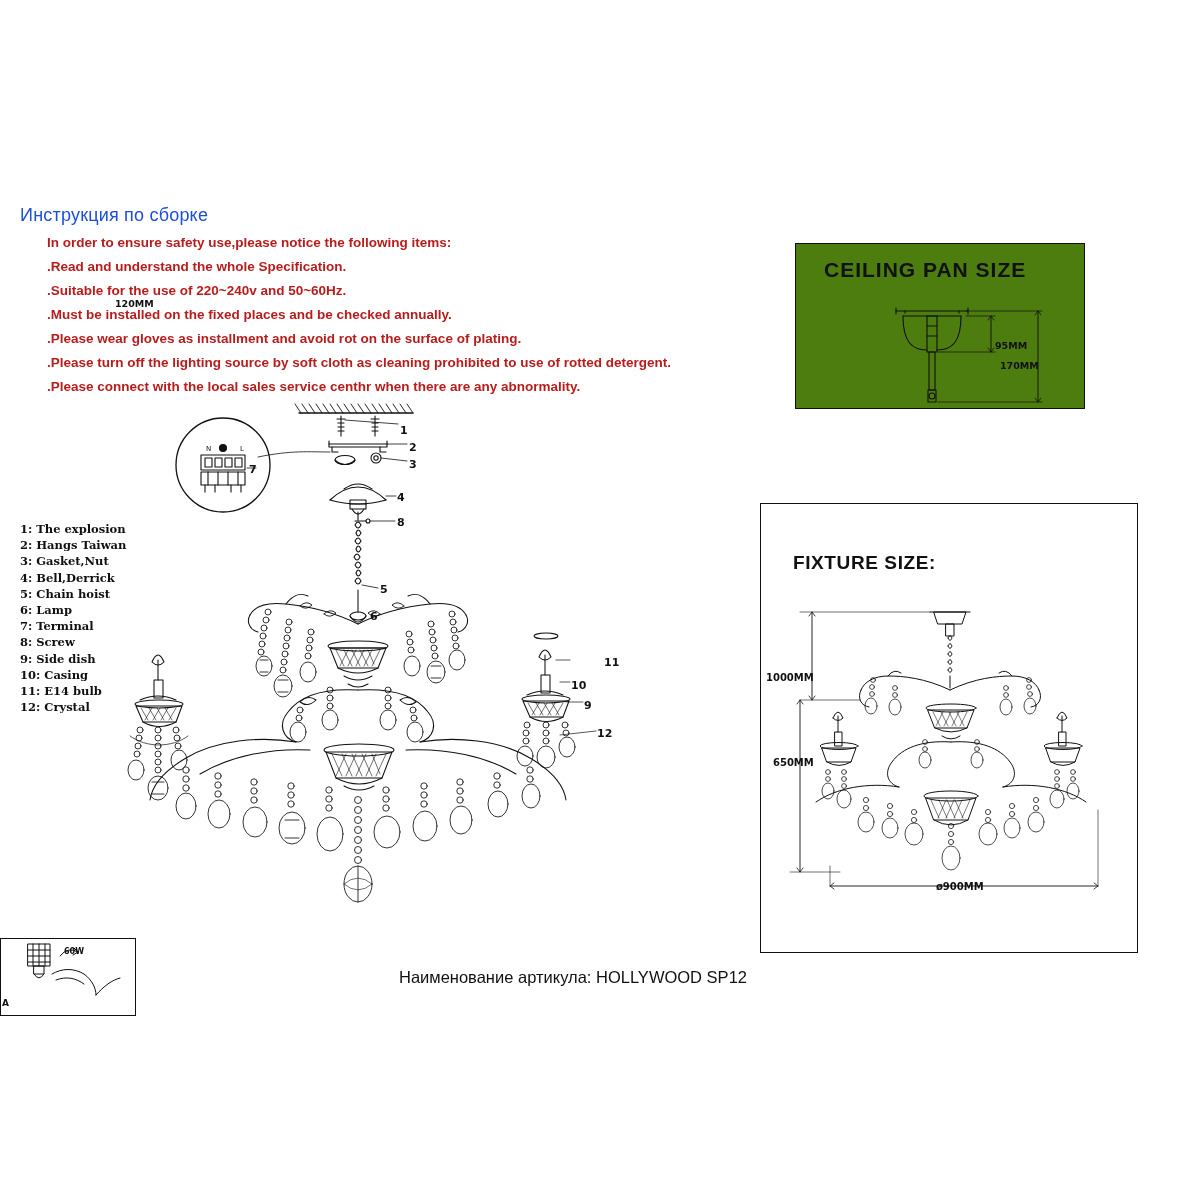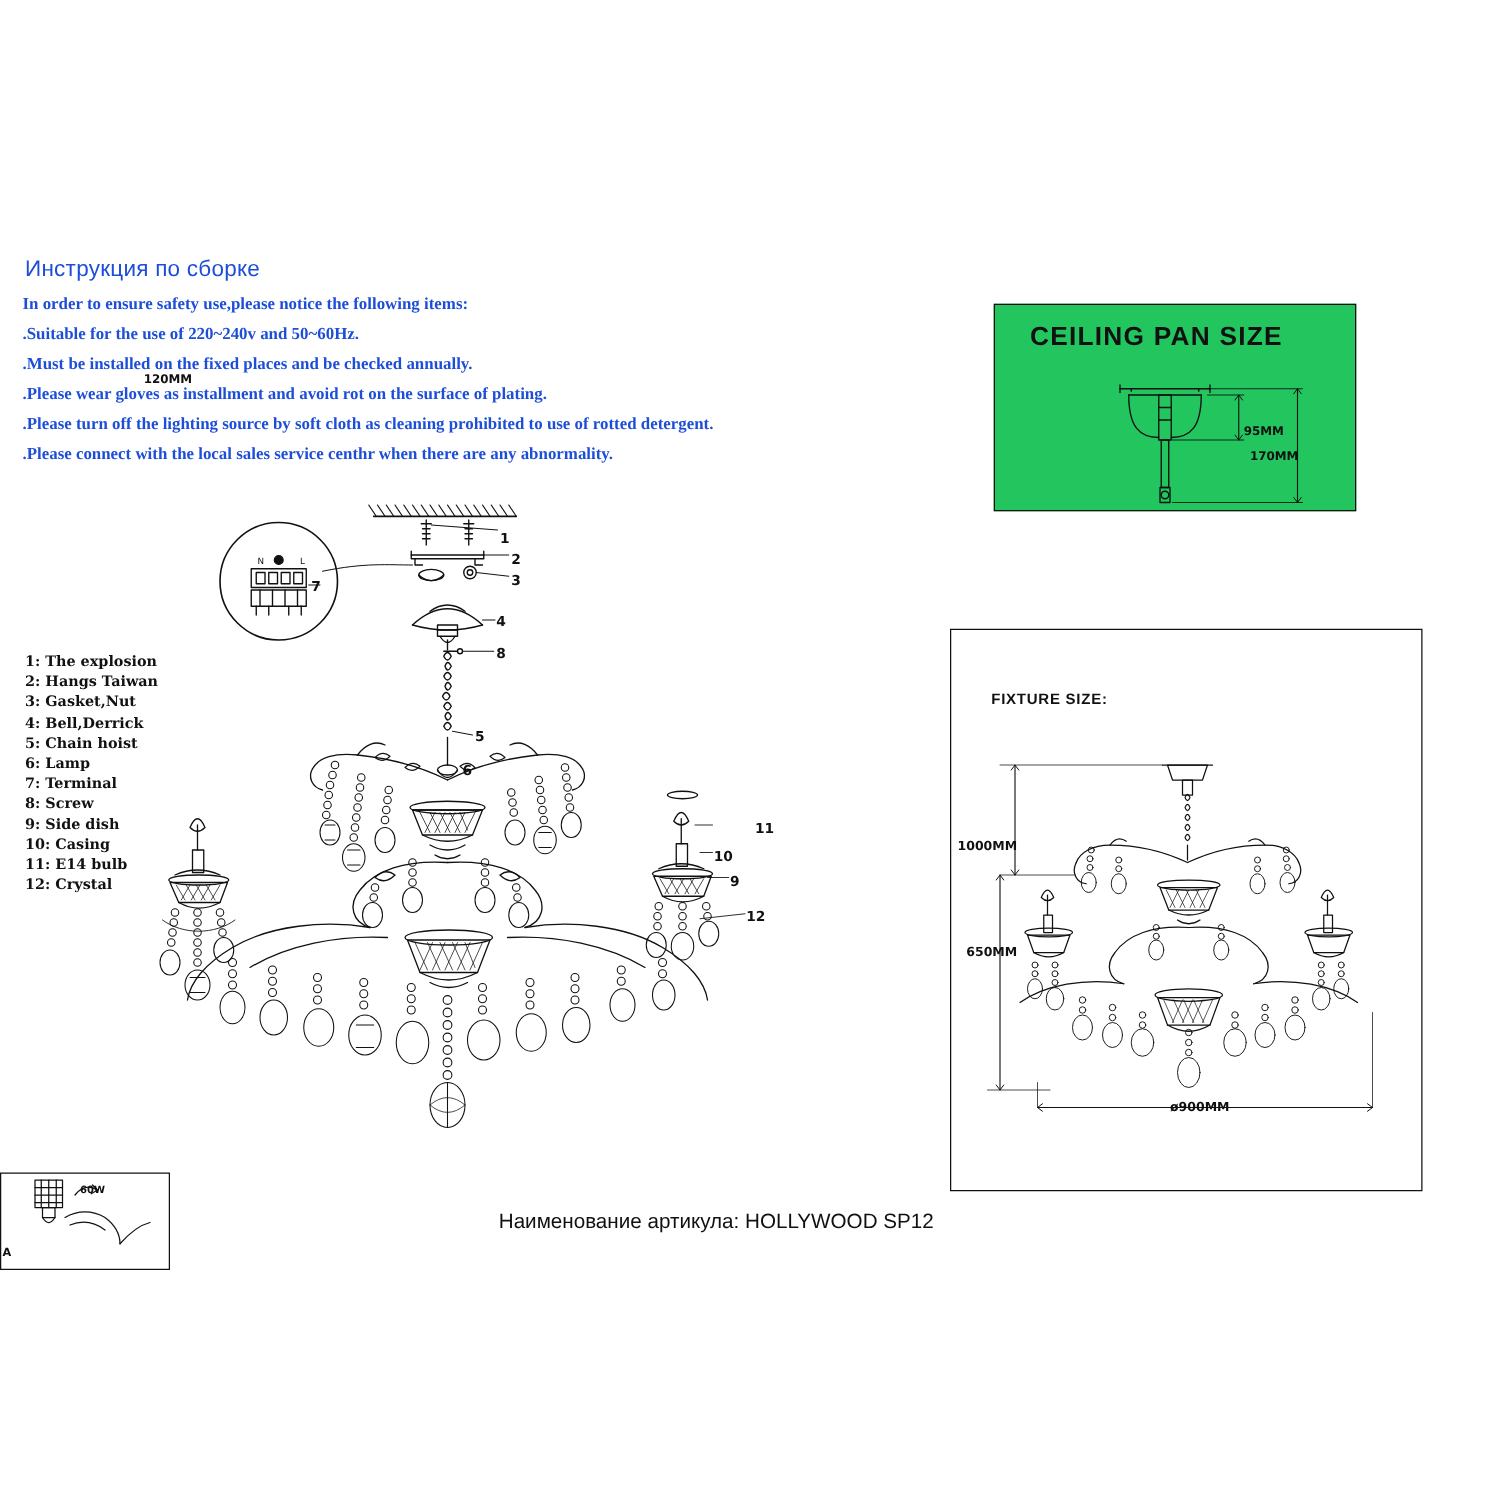--- a/index.html
+++ b/index.html
@@ -16,45 +16,46 @@
   
   .instr-title{
     position:absolute;left:20px;top:205px;
     font-family:"Liberation Sans", sans-serif;
     font-size:18px;letter-spacing:.2px;color:#1d4ed8;
   }
   .instr-lines{
     position:absolute;left:18px;top:231px;width:740px;
   }
   .instr-lines .ln{
-    font-family:Liberation Serif, serif;
+    font-family:Liberation Sans, sans-serif;
     font-weight:bold;
     font-size:13.5px;
     line-height:24px;
-    color:#1d4ed8;
+    color:#b91c1c;
     white-space:nowrap;
+    margin-left:29px;
   }
 
   
   .legend{
     position:absolute;left:20px;top:521px;
   }
   .legend .item{
     font-family:"DejaVu Serif", serif;
     font-weight:bold;
     font-size:11.5px;
     line-height:16.2px;
     color:#111;
     white-space:nowrap;
   }
 
   
   .pan-box{
     position:absolute;left:795px;top:243px;width:288px;height:164px;
-    border:1.6px solid #111;background:#22c55e;
+    border:1.6px solid #111;background:#4d7c0f;
   }
   .pan-title{
     position:absolute;left:28px;top:14px;
     font-family:"Liberation Sans", sans-serif;
     font-weight:bold;font-size:21px;letter-spacing:1px;color:#111;
   }
   .pan-dim-top{
     position:absolute;left:115px;top:298px;
     font-family:"DejaVu Sans", sans-serif;font-size:9.5px;font-weight:bold;color:#111;
   }
@@ -68,21 +69,21 @@
   }
 
   
   .fix-box{
     position:absolute;left:760px;top:503px;width:376px;height:448px;
     border:1.8px solid #111;background:#fff;
   }
   .fix-title{
     position:absolute;left:32px;top:48px;
     font-family:"Liberation Sans", sans-serif;
-    font-weight:bold;font-size:12px;letter-spacing:.6px;color:#111;text-align:center;
+    font-weight:bold;font-size:19px;letter-spacing:.6px;color:#111;text-align:center;
   }
 
   
   .article{
     position:absolute;left:399px;top:968px;
     font-family:"Liberation Sans", sans-serif;
     font-size:16.5px;color:#111;text-align:right;
   }
 
   
@@ -104,20 +105,21 @@
   }
 </style>
 </head>
 <body>
 
 <div class="page">
 
   <div class="instr-title">Инструкция по сборке</div>
   <div class="instr-lines">
     <div class="ln">In order to ensure safety use,please notice the following items:</div>
+    <div class="ln">.Read and understand the whole Specification.</div>
     <div class="ln">.Suitable for the use of 220~240v and 50~60Hz.</div>
     <div class="ln">.Must be installed on the fixed places and be checked annually.</div>
     <div class="ln">.Please wear gloves as installment and avoid rot on the surface of plating.</div>
     <div class="ln">.Please turn off the lighting source by soft cloth as cleaning prohibited to use of rotted detergent.</div>
     <div class="ln">.Please connect with the local sales service centhr when there are any abnormality.</div>
   </div>
 
   <div class="legend">
     <div class="item">1: The explosion</div>
     <div class="item">2: Hangs Taiwan</div>

